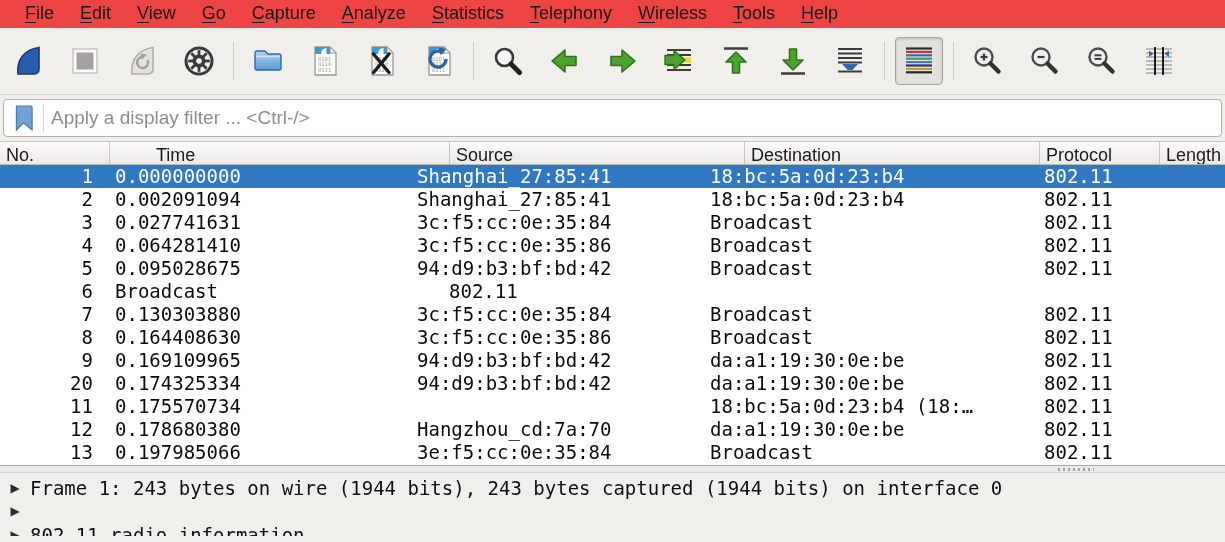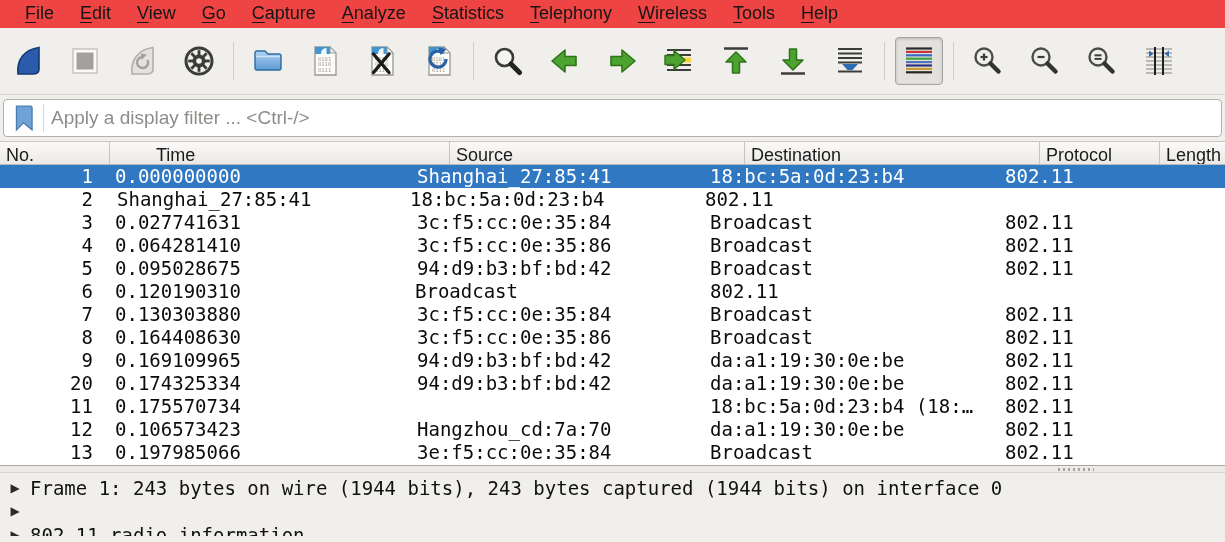--- a/index.html
+++ b/index.html
@@ -46,21 +46,21 @@
 
   .packet-list { height:300px; background:#fff; overflow:hidden;
                  font-family:"DejaVu Sans Mono","Liberation Mono",monospace; font-size:19px; }
   .prow { height:23px; line-height:23px; display:flex; color:#0c0c0c; }
   .prow.selected { background:#3178c2; color:#fff; }
   .pcell { overflow:hidden; white-space:pre; }
   .c-no    { width:110px; text-align:right; padding-right:17px; }
   .c-time  { width:300px; padding-left:5px; }
   .c-src   { width:295px; padding-left:7px; }
   .c-dst   { width:295px; padding-left:5px; }
-  .c-proto { width:120px; padding-left:5px; }
+  .c-proto { width:120px; padding-left:5px;margin-left:39px; }
   .c-len   { flex:1; }
 
   
   .splitter { height:8px; background:#eceae6; border-top:1px solid #a9a7a3;
               border-bottom:1px solid #d8d6d2; position:relative; }
   .grip { position:absolute; left:1058px; top:2px; width:36px; height:3px;
           background:repeating-linear-gradient(90deg,#a6a4a0 0 2px,transparent 2px 5px); }
 
   
   .detail-pane { height:63px; background:#f1efec; overflow:hidden; padding-top:3px;
@@ -365,20 +365,21 @@
     <div class="prow selected">
       <div class="pcell c-no">1</div>
       <div class="pcell c-time">0.000000000</div>
       <div class="pcell c-src">Shanghai_27:85:41</div>
       <div class="pcell c-dst">18:bc:5a:0d:23:b4</div>
       <div class="pcell c-proto">802.11</div>
       <div class="pcell c-len"></div>
     </div>
     <div class="prow">
       <div class="pcell c-no">2</div>
+      <div class="pcell c-time">0.002091094</div>
       <div class="pcell c-src">Shanghai_27:85:41</div>
       <div class="pcell c-dst">18:bc:5a:0d:23:b4</div>
       <div class="pcell c-proto">802.11</div>
       <div class="pcell c-len"></div>
     </div>
     <div class="prow">
       <div class="pcell c-no">3</div>
       <div class="pcell c-time">0.027741631</div>
       <div class="pcell c-src">3c:f5:cc:0e:35:84</div>
       <div class="pcell c-dst">Broadcast</div>
@@ -396,21 +397,20 @@
     <div class="prow">
       <div class="pcell c-no">5</div>
       <div class="pcell c-time">0.095028675</div>
       <div class="pcell c-src">94:d9:b3:bf:bd:42</div>
       <div class="pcell c-dst">Broadcast</div>
       <div class="pcell c-proto">802.11</div>
       <div class="pcell c-len"></div>
     </div>
     <div class="prow">
       <div class="pcell c-no">6</div>
-      <div class="pcell c-time">0.120190310</div>
       <div class="pcell c-dst">Broadcast</div>
       <div class="pcell c-proto">802.11</div>
       <div class="pcell c-len"></div>
     </div>
     <div class="prow">
       <div class="pcell c-no">7</div>
       <div class="pcell c-time">0.130303880</div>
       <div class="pcell c-src">3c:f5:cc:0e:35:84</div>
       <div class="pcell c-dst">Broadcast</div>
       <div class="pcell c-proto">802.11</div>
@@ -443,21 +443,21 @@
     <div class="prow">
       <div class="pcell c-no">11</div>
       <div class="pcell c-time">0.175570734</div>
       <div class="pcell c-src"></div>
       <div class="pcell c-dst">18:bc:5a:0d:23:b4 (18:…</div>
       <div class="pcell c-proto">802.11</div>
       <div class="pcell c-len"></div>
     </div>
     <div class="prow">
       <div class="pcell c-no">12</div>
-      <div class="pcell c-time">0.106573423</div>
+      <div class="pcell c-time">0.178680380</div>
       <div class="pcell c-src">Hangzhou_cd:7a:70</div>
       <div class="pcell c-dst">da:a1:19:30:0e:be</div>
       <div class="pcell c-proto">802.11</div>
       <div class="pcell c-len"></div>
     </div>
     <div class="prow">
       <div class="pcell c-no">13</div>
       <div class="pcell c-time">0.197985066</div>
       <div class="pcell c-src">3e:f5:cc:0e:35:84</div>
       <div class="pcell c-dst">Broadcast</div>

